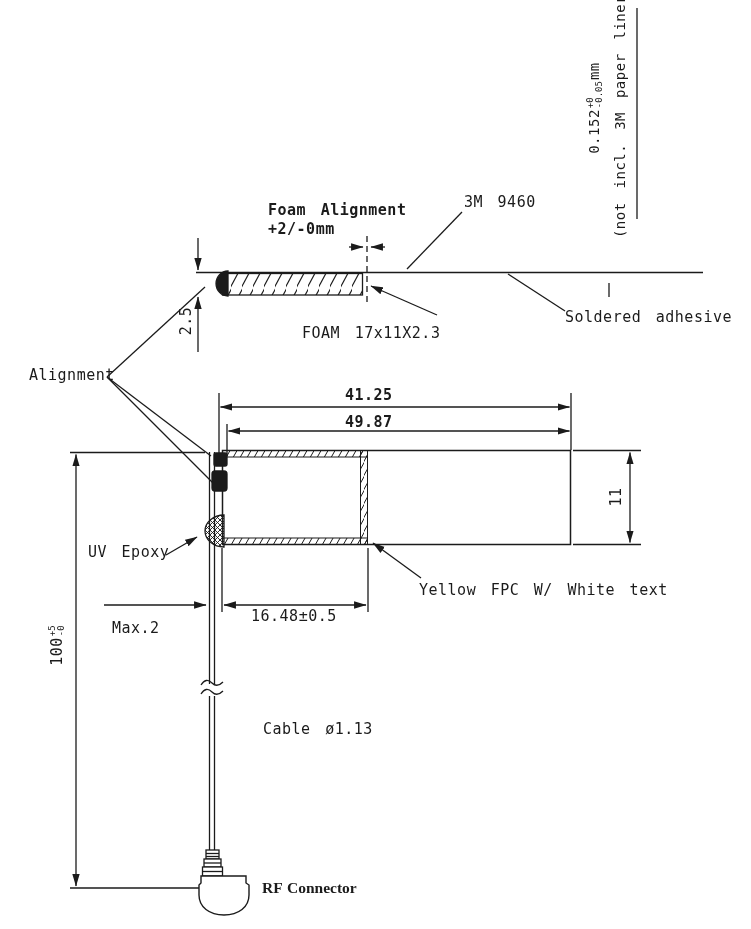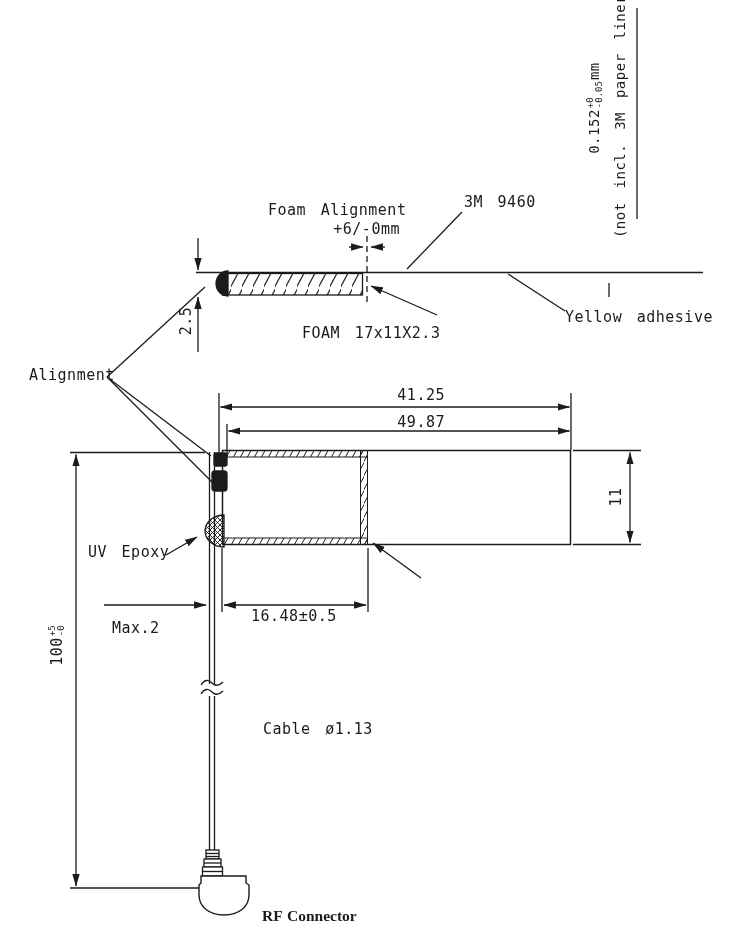--- a/index.html
+++ b/index.html
@@ -12,22 +12,22 @@
     position:absolute;font-size:15px;line-height:1.1;letter-spacing:0.5px;
     word-spacing:5px;white-space:pre;color:#1b1b1b;
   }
   .lbl.small{font-size:14px;}
   .rot{transform:rotate(-90deg);display:flex;align-items:center;justify-content:center;}
   .dimstack{
     display:inline-flex;flex-direction:column;justify-content:center;
     font-size:9px;line-height:9px;letter-spacing:0;word-spacing:0;
     vertical-align:middle;margin:0 1px;
   }
-  .serifbold{font-family:"Liberation Serif","DejaVu Serif",serif;font-weight:bold;font-size:15.5px;letter-spacing:0;word-spacing:1px;margin-top:28px;}
-  .ctr{text-align:right;}
+  .serifbold{font-family:"Liberation Serif","DejaVu Serif",serif;font-weight:bold;font-size:15.5px;letter-spacing:0;word-spacing:1px;}
+  .ctr{text-align:left;font-weight:bold;}
 </style>
 </head>
 <body>
 
 <div class="canvas">
 
   <svg width="751" height="929" viewBox="0 0 751 929">
     <defs>
       <pattern id="hatch" patternUnits="userSpaceOnUse" width="11" height="24">
         <path d="M-2,26 L13,-2" stroke="#1b1b1b" stroke-width="1.2" fill="none"></path>
@@ -134,33 +134,34 @@
       </g>
     </g>
   </svg>
 
   <div class="lbl small rot" style="left:515px;top:97px;width:160px;height:22px;">
     <span>0.152</span><span class="dimstack"><span>+0</span><span>-0.05</span></span><span>mm</span>
   </div>
   <div class="lbl small rot" style="left:503px;top:102px;width:236px;height:20px;">(not incl. 3M paper liner)</div>
 
   <div class="lbl ctr" style="left:268px;top:202px;width:132px;">Foam Alignment</div>
-  <div class="lbl ctr" style="left:268px;top:221px;width:132px;">+6/-0mm</div>
+  <div class="lbl ctr" style="left:268px;top:221px;width:132px;">+2/-0mm</div>
   <div class="lbl" style="left:464px;top:194px;">3M 9460</div>
   <div class="lbl" style="left:302px;top:325px;">FOAM 17x11X2.3</div>
-  <div class="lbl" style="left:565px;top:309px;">Yellow adhesive</div>
+  <div class="lbl" style="left:565px;top:309px;">Soldered adhesive</div>
   <div class="lbl rot" style="left:166px;top:312px;width:40px;height:18px;">2.5</div>
 
   <div class="lbl" style="left:29px;top:367px;">Alignment</div>
   <div class="lbl ctr" style="left:345px;top:387px;width:100px;">41.25</div>
   <div class="lbl ctr" style="left:345px;top:414px;width:100px;">49.87</div>
   <div class="lbl rot" style="left:596px;top:488px;width:40px;height:18px;">11</div>
   <div class="lbl" style="left:88px;top:544px;">UV Epoxy</div>
   <div class="lbl" style="left:112px;top:620px;">Max.2</div>
   <div class="lbl" style="left:251px;top:588px;margin-top:20px;">16.48±0.5</div>
+  <div class="lbl" style="left:419px;top:582px;">Yellow FPC W/ White text</div>
 
   <div class="lbl rot" style="left:12px;top:633px;width:90px;height:24px;">
     <span>100</span><span class="dimstack"><span>+5</span><span>-0</span></span>
   </div>
 
   <div class="lbl" style="left:263px;top:721px;text-align:center;">Cable ø1.13</div>
 
   <div class="lbl serifbold" style="left:262px;top:879px;">RF Connector</div>
 
 </div>

